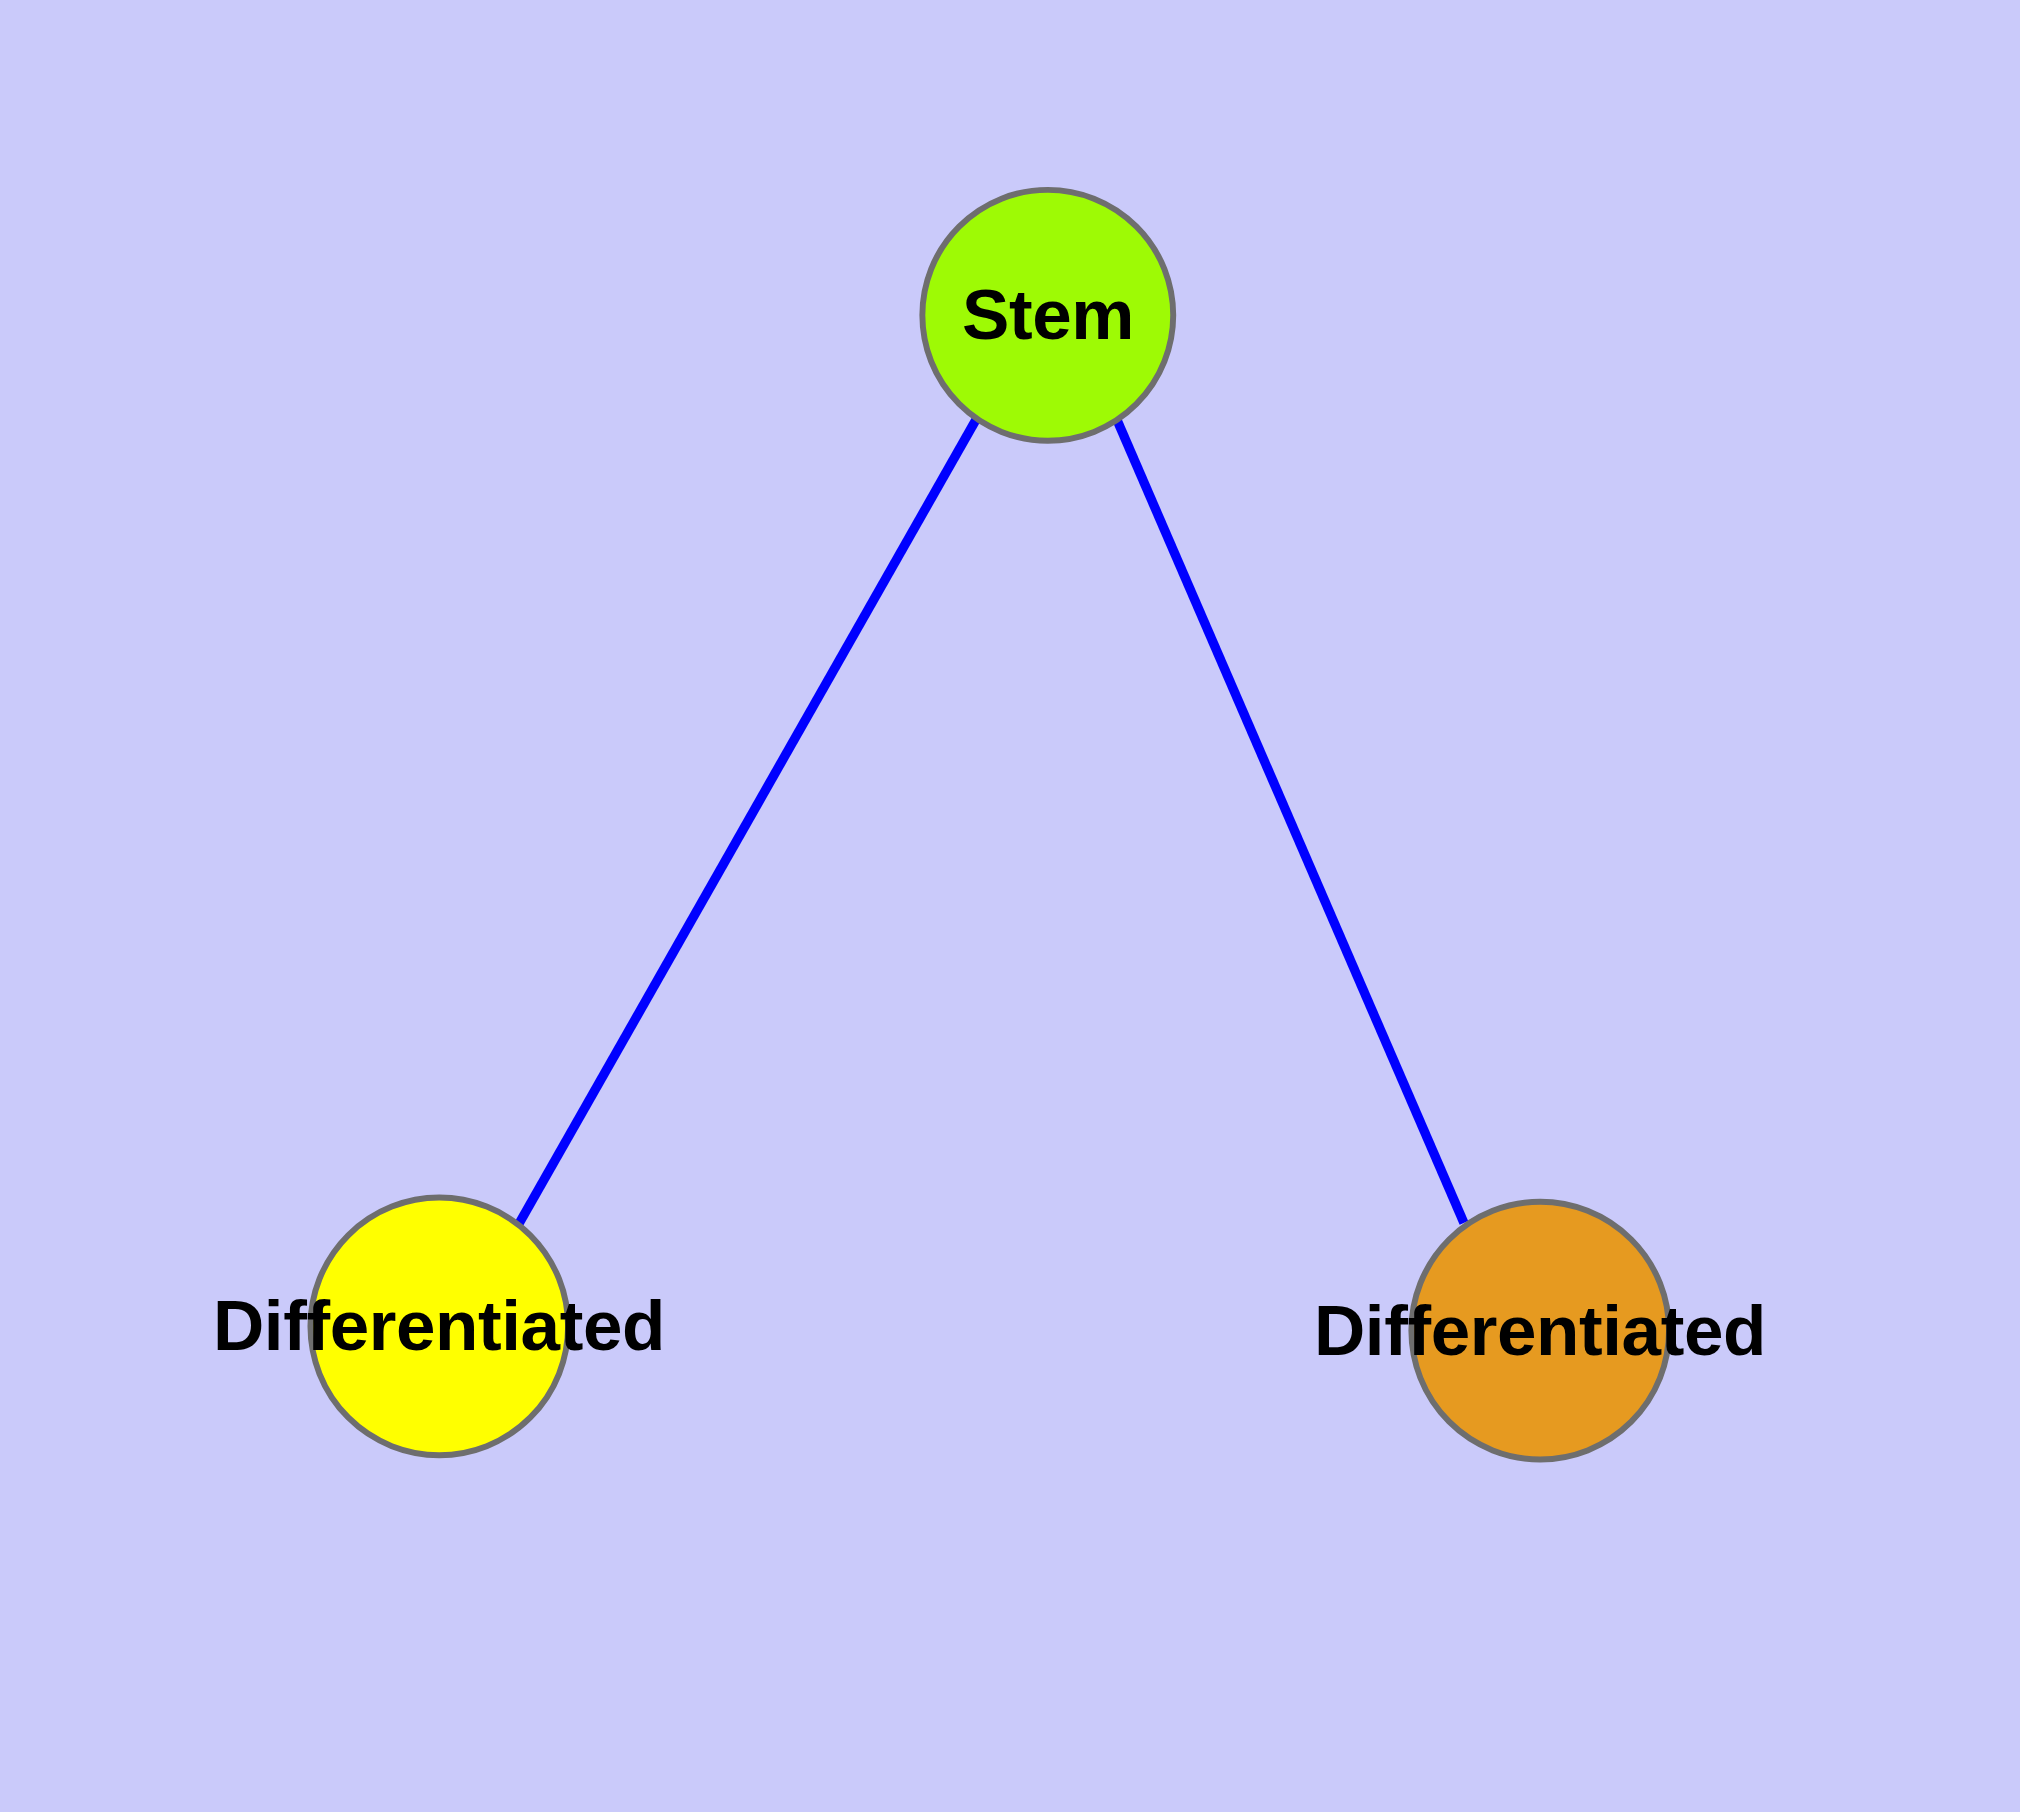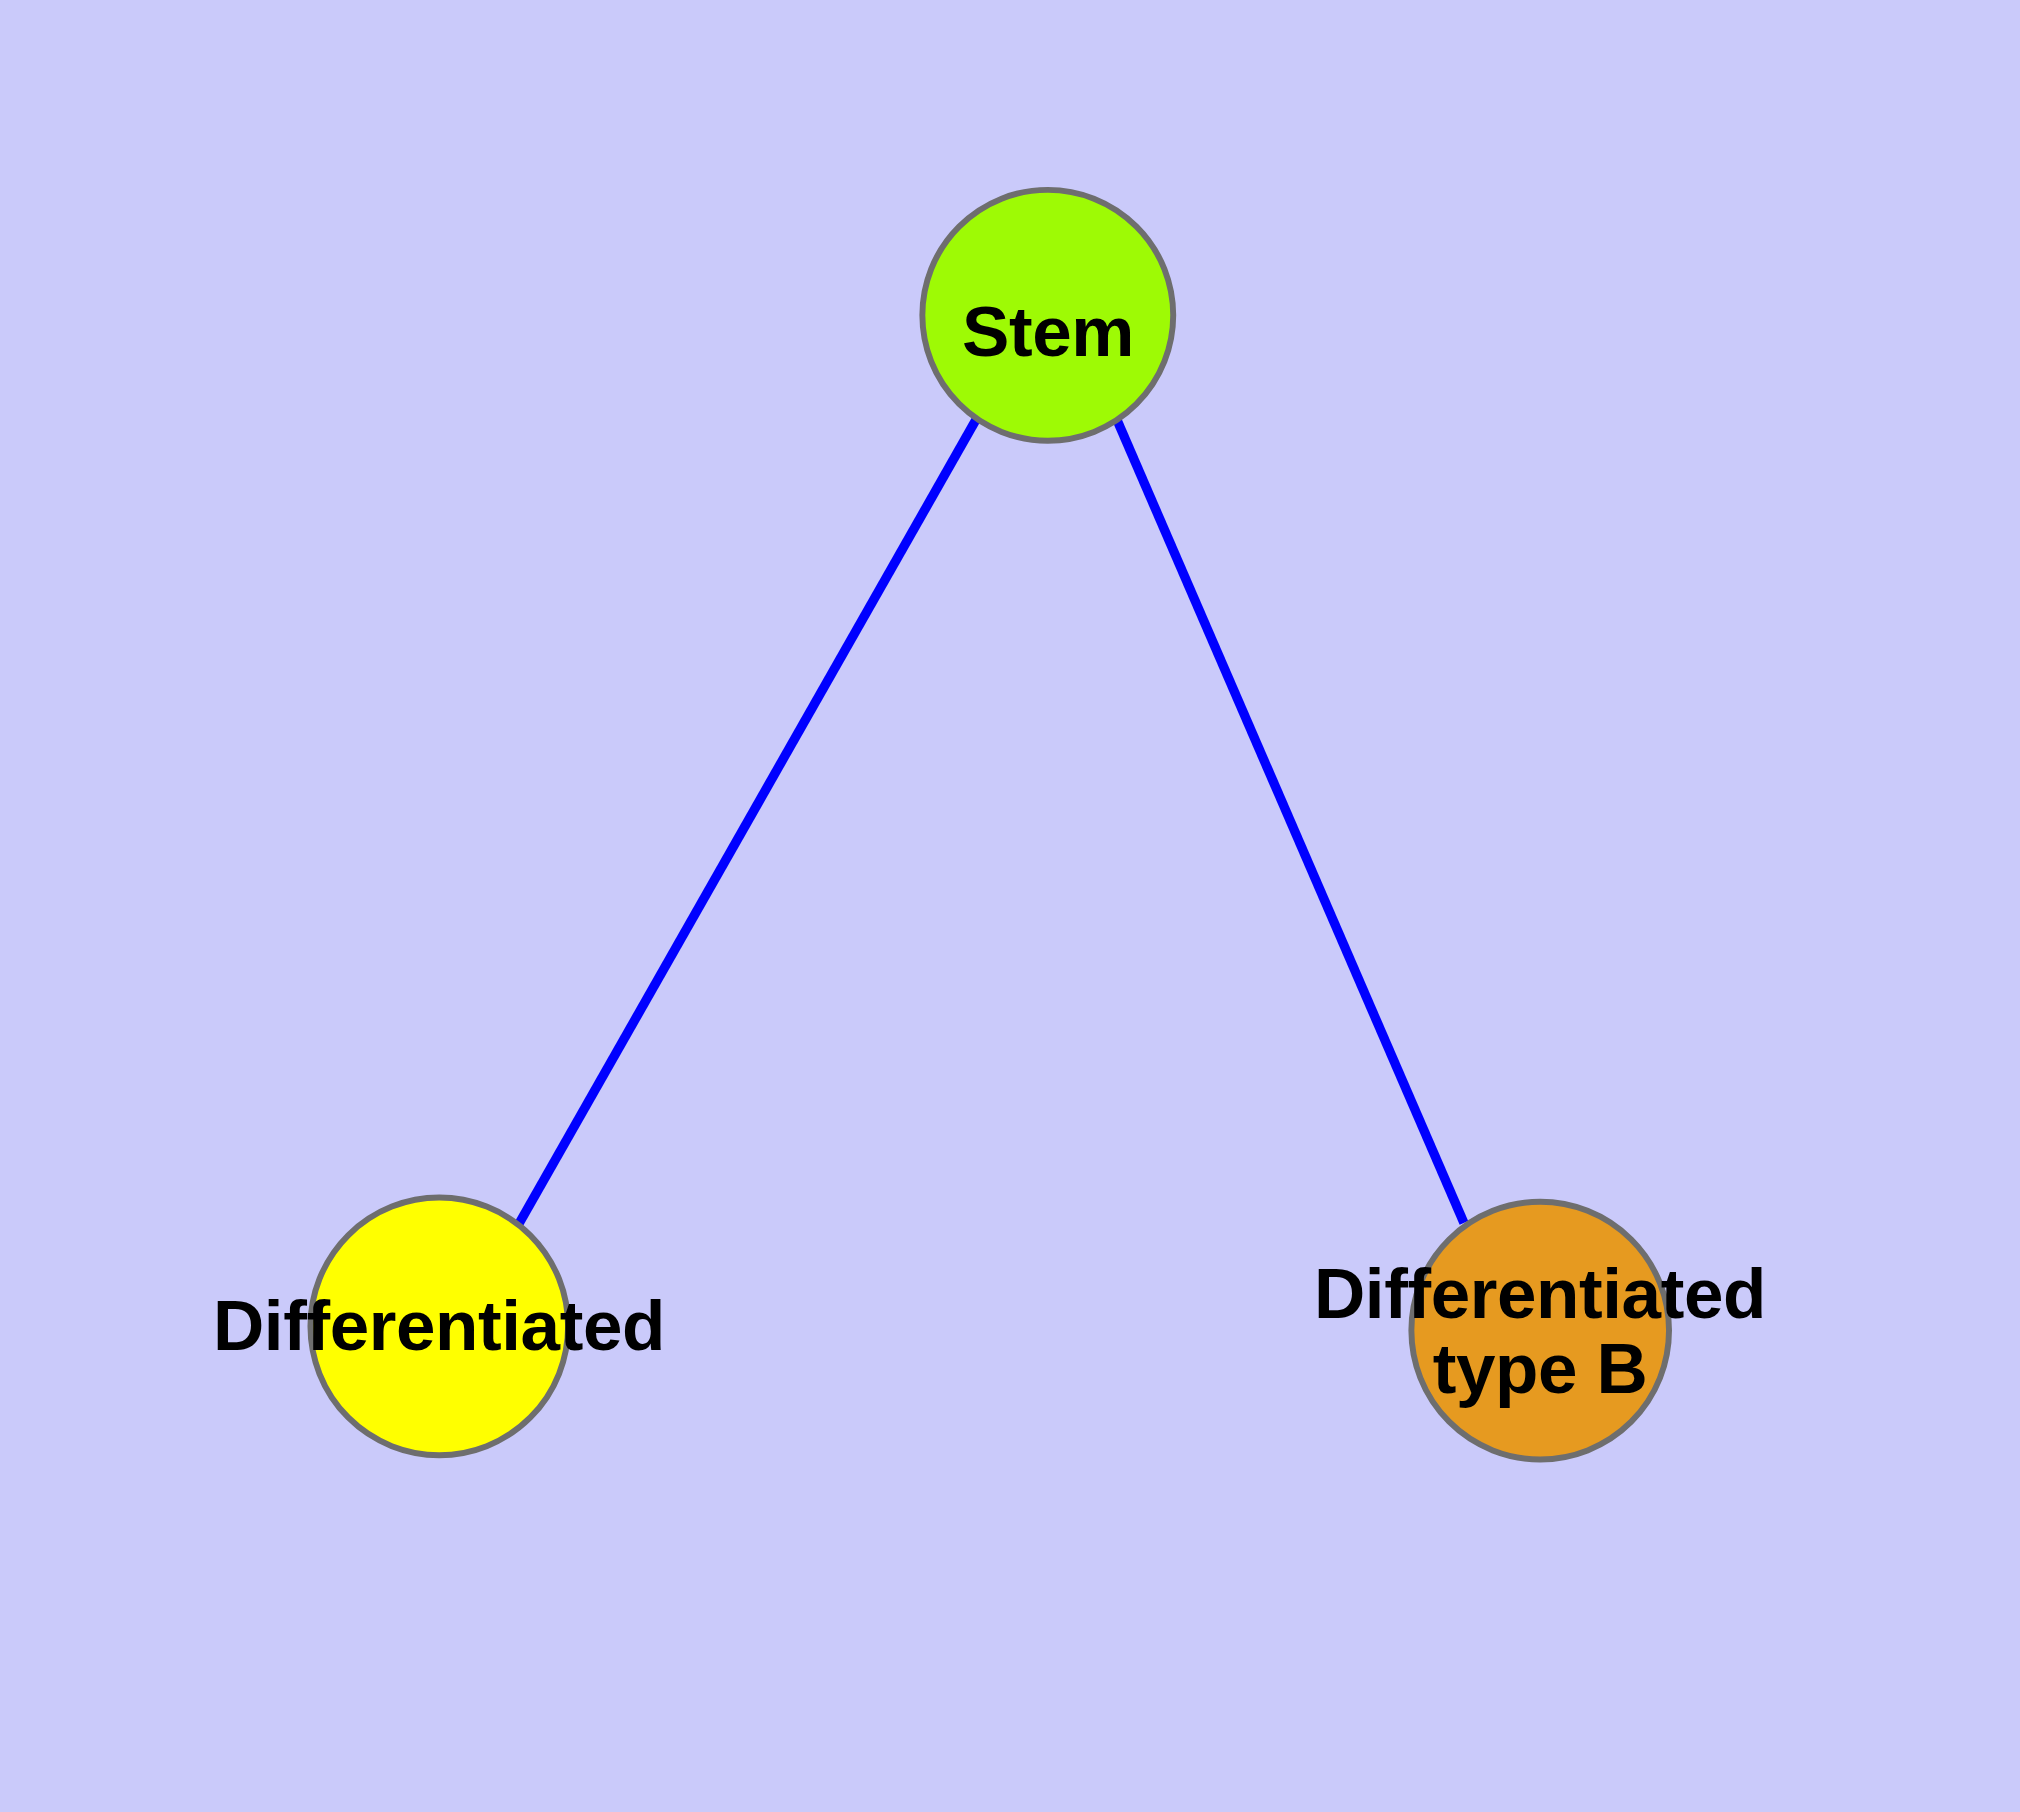--- a/index.html
+++ b/index.html
@@ -52,26 +52,25 @@
         <line x1="1317" y1="494" x2="1727" y2="1443" stroke="#0000ff" stroke-width="11" stroke-linecap="butt"></line>
       </g>
     <g id="node-layer">
         <circle cx="1236" cy="372" r="148" fill="#9efa05" stroke="#6e6e6e" stroke-width="7"></circle>
         <circle cx="518" cy="1565" r="152" fill="#ffff00" stroke="#6e6e6e" stroke-width="7"></circle>
         <circle cx="1817" cy="1570" r="152" fill="#e69a20" stroke="#6e6e6e" stroke-width="7"></circle>
       </g>
   </svg>
 
   <div id="label-layer">
-      <div class="node-label" style="left: 1048px; top: 315px; font-size: 71px; color: rgb(0, 0, 0); margin-top: 17px;">
+      <div class="node-label" style="left: 1048px; top: 315px; font-size: 71px; color: rgb(0, 0, 0);">
         <div>Stem</div>
       </div>
       <div class="node-label" style="left: 439px; top: 1326px; font-size: 71px; color: rgb(0, 0, 0);">
         <div>Differentiated</div>
       </div>
       <div class="node-label" style="left: 1540px; top: 1331px; font-size: 71px; color: rgb(0, 0, 0);">
         <div>Differentiated</div>
-        <div>type B</div>
       </div>
     </div>
 
 </div>
 
 
 </body></html>

